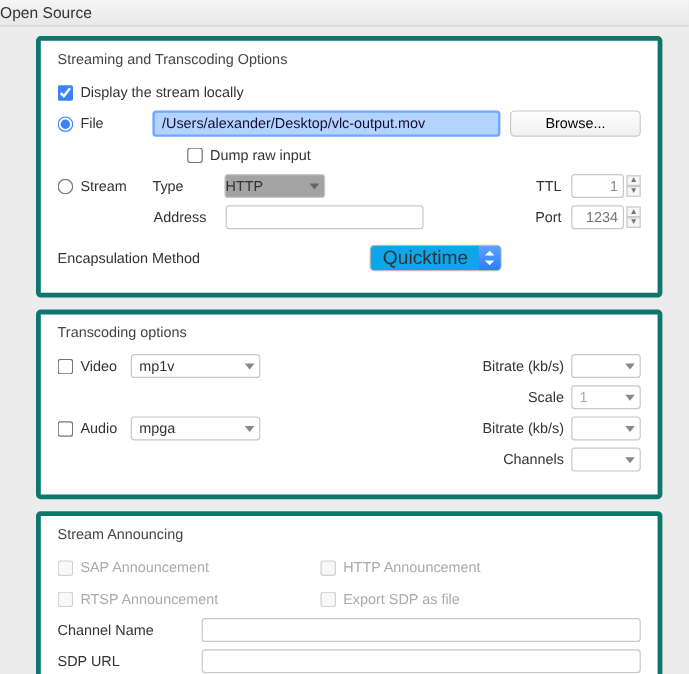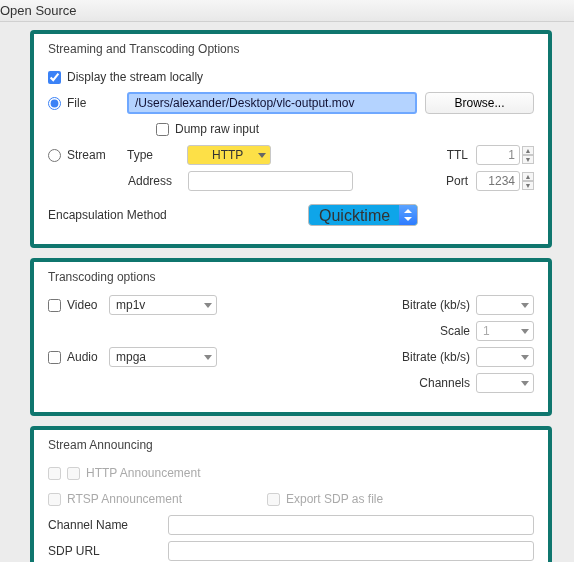--- a/index.html
+++ b/index.html
@@ -41,21 +41,21 @@
       border-radius: 3px;
     }
     .browse-btn {
       width: 109px; height: 22px; margin-left: 8px;
       background: linear-gradient(#fdfdfd,#f1f1f1);
       border: 1px solid #c8c8c8; border-radius: 4px; font-size:12px;
     }
     .label-col { width: 60px; color:#333; }
     .select {
       height: 20px; border:1px solid #c8c8c8; border-radius:3px;
-      background:#fde047; font-size:12px; padding:0 18px 0 24px;
+      background:#a3a3a3; font-size:12px; padding:0 18px 0 0;
       position:relative; display:inline-flex; align-items:center;
     }
     .select.arrow::after {
       content:""; position:absolute; right:4px; top:7px;
       border-left:4px solid transparent; border-right:4px solid transparent;
       border-top:5px solid #666;
     }
     .blue-select {
       height:22px; border:1px solid #bcbcbc; border-radius:4px;
       background:#0ea5e9; padding:0 24px 0 10px; position:relative;
@@ -207,20 +207,21 @@
     <span style="margin-right:6px;">Channels</span>
     <div class="combo"></div>
   </div>
 </div>
 
 <div class="panel">
   <div class="group-title">Stream Announcing</div>
 
   <div class="row">
     <input type="checkbox" class="checkbox" disabled="" style="">
+    <span class="disabled" style="width:200px;">SAP Announcement</span>
     <input type="checkbox" class="checkbox" disabled="" style="">
     <span class="disabled">HTTP Announcement</span>
   </div>
 
   <div class="row">
     <input type="checkbox" class="checkbox" disabled="" style="">
     <span class="disabled" style="width:200px;">RTSP Announcement</span>
     <input type="checkbox" class="checkbox" disabled="" style="">
     <span class="disabled">Export SDP as file</span>
   </div>

